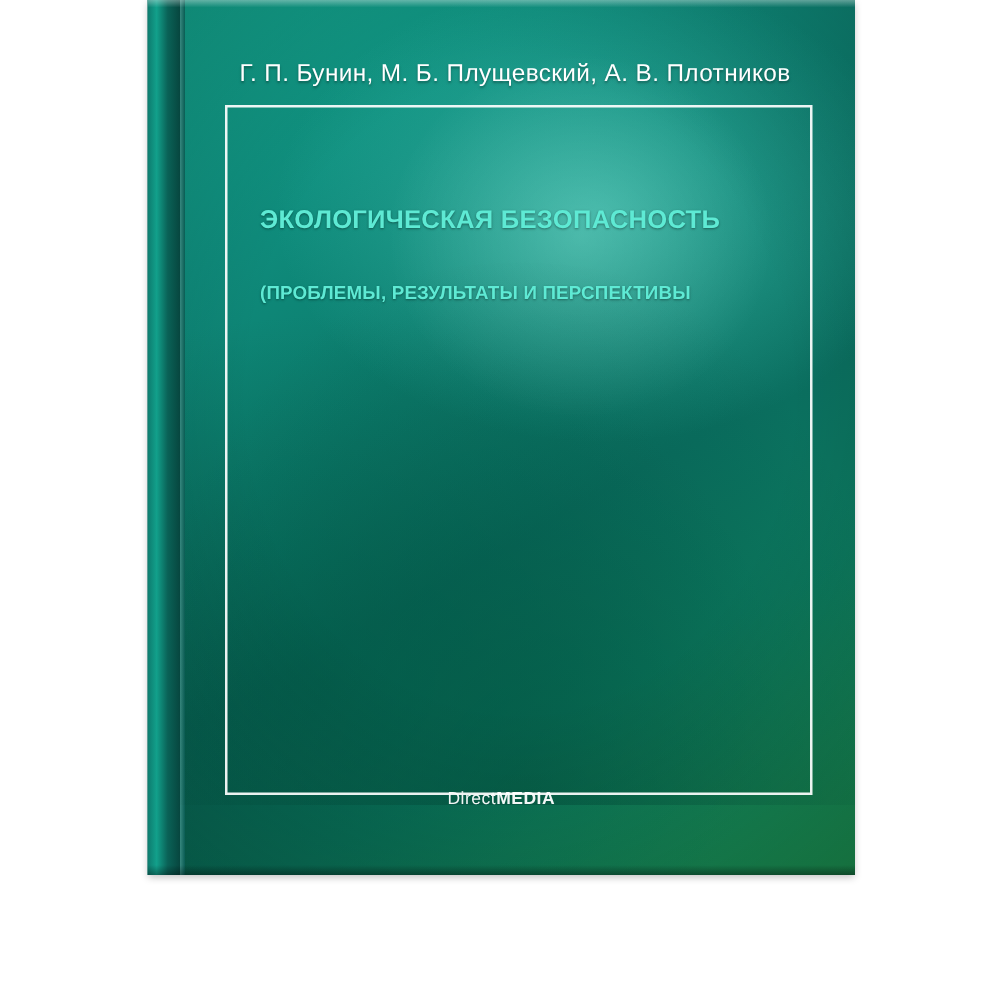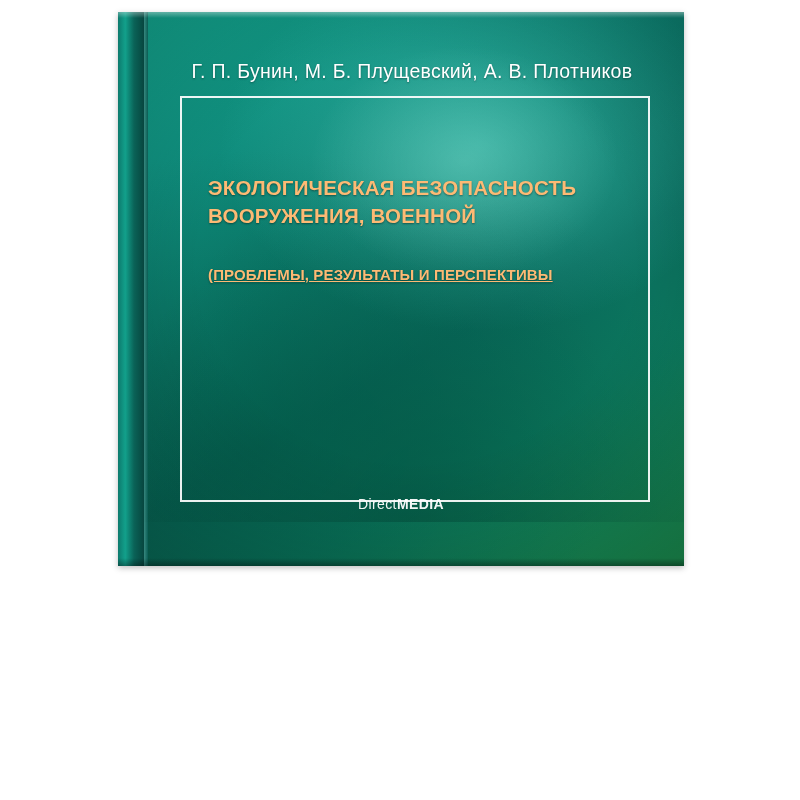--- a/index.html
+++ b/index.html
@@ -20,25 +20,24 @@
     height: 800px;
     background: #ffffff;
   }
 
   
   .book {
     position: absolute;
     left: 118px;
     top: 0px;
     width: 566px;
-    height: 554px;
+    height: 700px;
     box-shadow: 0 2px 6px rgba(0,0,0,0.25);
     background: #0b6e63;
     overflow: hidden;
-    margin-top: 12px;
   }
 
   
   .spine {
     position: absolute;
     left: 0;
     top: 0;
     width: 26px;
     height: 100%;
     background: linear-gradient(to right,
@@ -133,40 +132,39 @@
     z-index: 4;
     text-shadow: 0 1px 2px rgba(0,0,0,0.35);
   }
 
   .title-block {
     position: absolute;
     left: 90px;
     right: 60px;
     top: 162px;
     z-index: 4;
-    color: #fdba74;
+    color: #5eead4;
   }
   .main-title {
     font-size: 20.5px;
     font-weight: bold;
     line-height: 1.36;
     letter-spacing: 0.2px;
     text-transform: uppercase;
     text-shadow: 0 1px 2px rgba(0,0,0,0.4);
     margin: 0;
   }
   .subtitle {
     margin: 34px 0 0 0;
     font-size: 15px;
     font-weight: bold;
     line-height: 1.48;
     letter-spacing: 0.15px;
     text-transform: uppercase;
     text-shadow: 0 1px 2px rgba(0,0,0,0.4);
-    text-decoration: underline;
   }
 
   
   .publisher {
     position: absolute;
     left: 0;
     right: 0;
     bottom: 52px;
     text-align: center;
     z-index: 4;
@@ -201,21 +199,20 @@
     <div class="top-edge"></div>
     <div class="bottom-edge"></div>
 
     <div class="frame"></div>
 
     <div class="authors">Г. П. Бунин, М. Б. Плущевский, А. В. Плотников</div>
 
     <div class="title-block">
       <div class="main-title">
         <div>ЭКОЛОГИЧЕСКАЯ БЕЗОПАСНОСТЬ</div>
-        <div>ВООРУЖЕНИЯ, ВОЕННОЙ</div>
       </div>
       <div class="subtitle">
         <div>(ПРОБЛЕМЫ, РЕЗУЛЬТАТЫ И ПЕРСПЕКТИВЫ</div>
       </div>
     </div>
 
     <div class="publisher">
       <span class="pub-wrap"><span class="pub-direct">Direct</span><span class="pub-media">MEDIA</span></span>
     </div>
 

